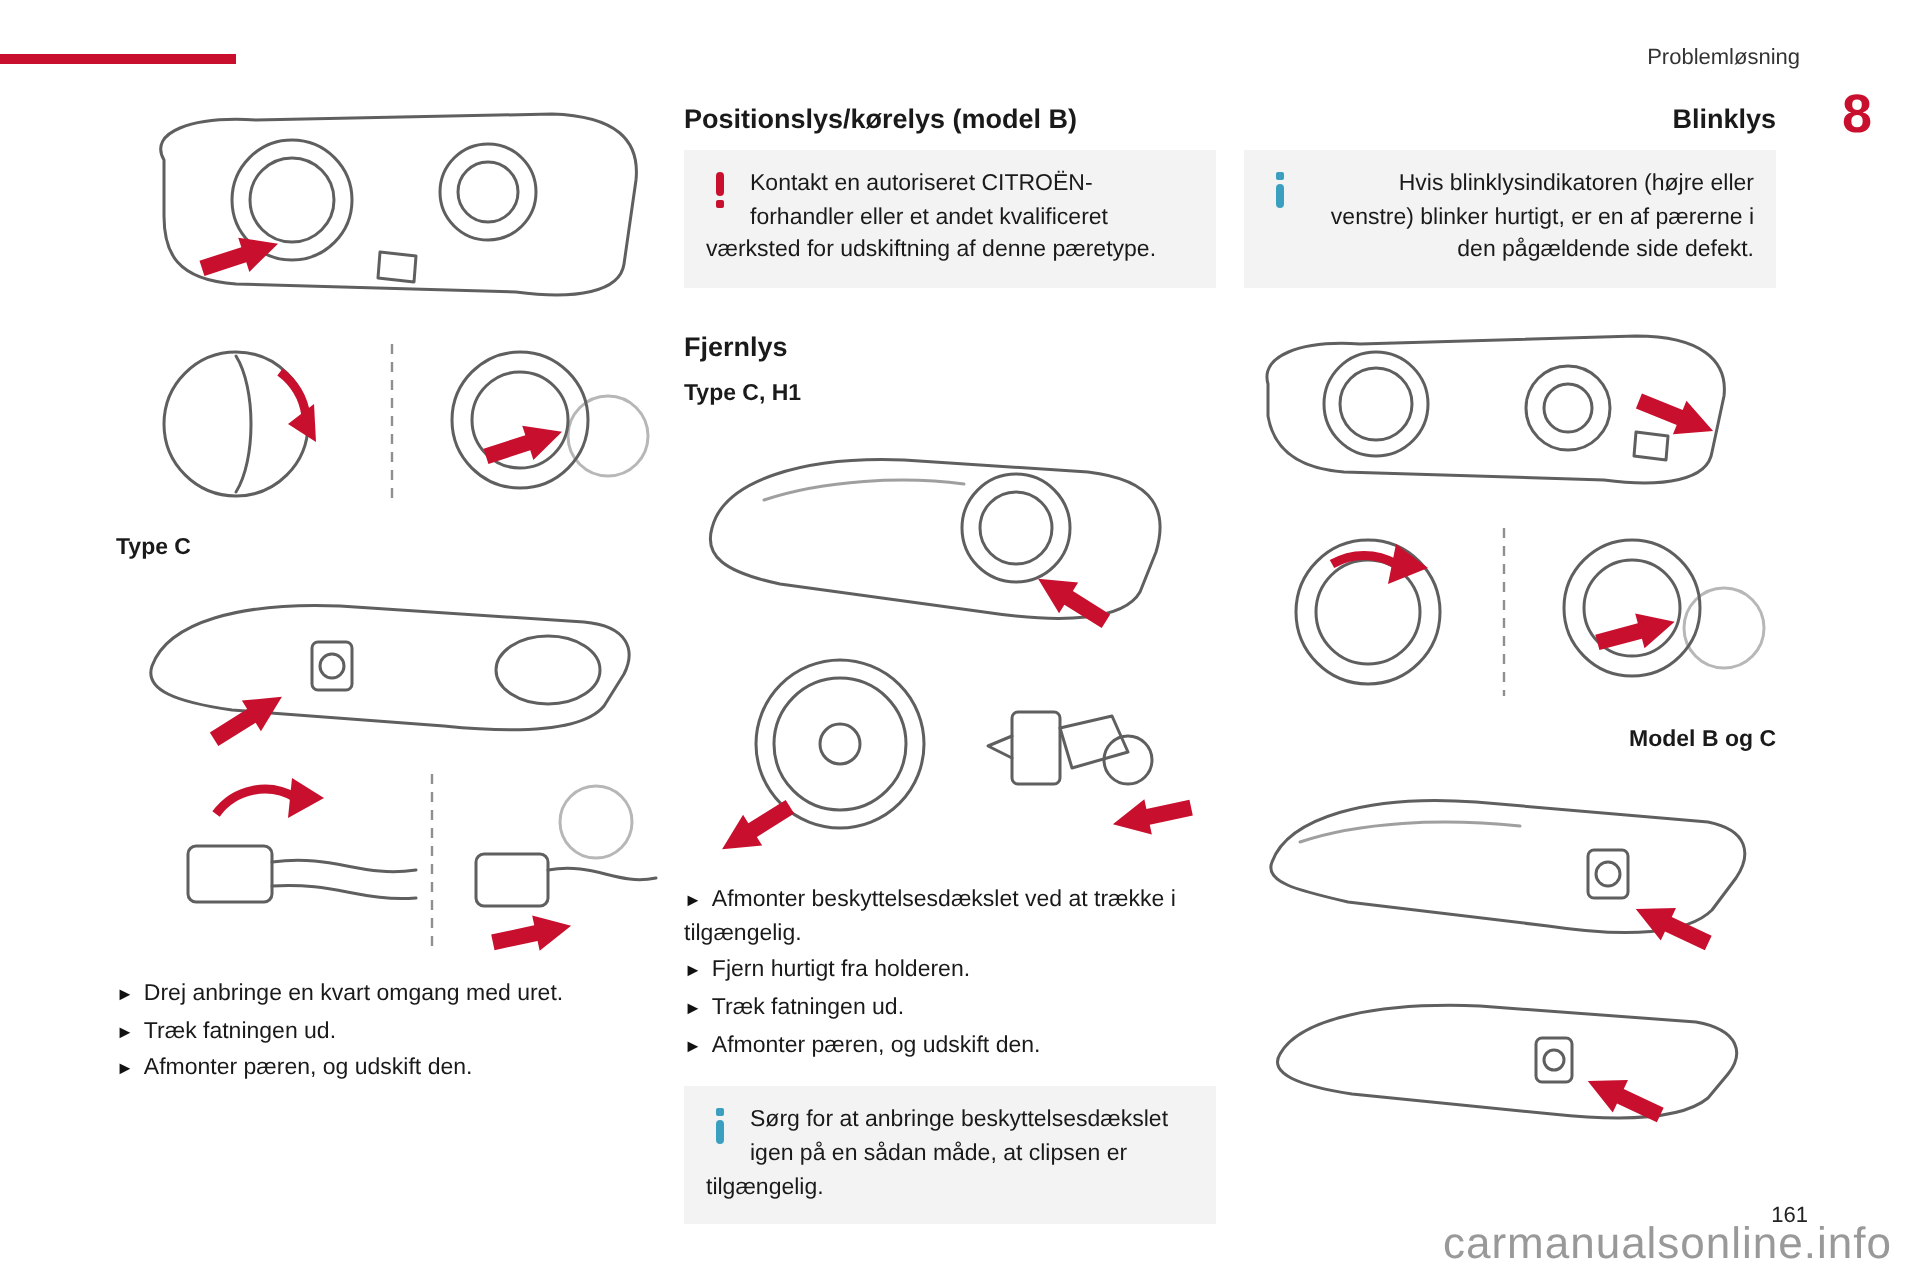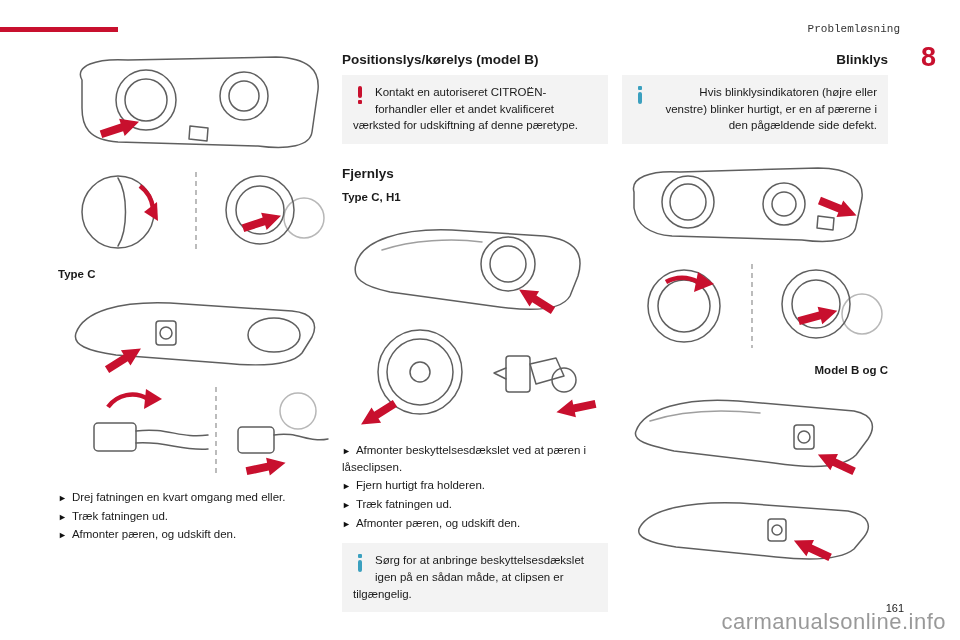--- a/index.html
+++ b/index.html
@@ -1,21 +1,21 @@
 <!DOCTYPE html>
 <html style="--accent-red: #c8102e; --info-blue: #3ba0bf; --box-bg: #f3f3f3;"><head>
 <meta charset="utf-8">
 <style>
   * { margin:0; padding:0; box-sizing:border-box; }
   html,body { width:960px; height:640px; }
   body { font-family:"Liberation Sans", sans-serif; background:#ffffff; color:#1a1a1a; }
   .page { position:relative; width:960px; height:640px; background:#fff; overflow:hidden; }
 
   .top-rule { position:absolute; left:0; top:27px; width:118px; height:5px; background:var(--accent-red,#c8102e); }
-  .header-label { position:absolute; top:23px; right:60px; font-size:11px; color:#333;font-family:Liberation Mono, monospace; }
+  .header-label { position:absolute; top:23px; right:60px; font-size:11px; color:#333; }
   .chapter-num { position:absolute; top:42px; right:24px; font-size:27px; font-weight:bold; color:var(--accent-red,#c8102e); }
 
   .col { position:absolute; display:flex; flex-direction:column; }
   .col1 { left:58px;  top:48px; width:274px; }
   .col2 { left:342px; top:52px; width:266px; }
   .col3 { left:622px; top:52px; width:266px;text-align:right; }
 
   h2 { font-size:13.5px; font-weight:bold; margin:0 0 8px; }
   h2.mt { margin-top:10px; }
   .sublabel { font-size:11.5px; font-weight:bold; margin:2px 0 7px; }
@@ -113,21 +113,21 @@
       <line class="dash" x1="158" y1="6" x2="158" y2="92"></line>
       <g class="ln">
         <circle cx="240" cy="30" r="18" opacity="0.45"></circle>
         <rect x="180" y="46" width="36" height="26" rx="4"></rect>
         <path d="M216,54 C240,50 250,62 270,58"></path>
       </g>
       <use href="#red-arrow" class="arrow-use" transform="translate(208,86) rotate(-12)"></use>
     </svg>
 
     <ul class="bullets">
-      <li><span class="marker">►</span><span class="btext">Drej fatningen en kvart omgang med eller.</span></li>
+      <li><span class="marker">►</span><span class="btext">Drej anbringe en kvart omgang med uret.</span></li>
       <li><span class="marker">►</span><span class="btext">Træk fatningen ud.</span></li>
       <li><span class="marker">►</span><span class="btext">Afmonter pæren, og udskift den.</span></li>
     </ul>
   </div>
 
   <div class="col col2">
 
     <h2>Positionslys/kørelys (model B)</h2>
 
     <div class="note">
@@ -161,21 +161,21 @@
       <g class="ln">
         <rect x="164" y="34" width="24" height="36" rx="3"></rect>
         <path d="M188,42 L214,36 L222,54 L194,62 Z"></path>
         <circle cx="222" cy="58" r="12"></circle>
         <path d="M164,46 l-12,5 12,6"></path>
       </g>
       <use href="#red-arrow" class="arrow-use" transform="translate(234,86) rotate(168)"></use>
     </svg>
 
     <ul class="bullets">
-      <li><span class="marker">►</span><span class="btext">Afmonter beskyttelsesdækslet ved at pæren i låseclipsen.</span></li>
+      <li><span class="marker">►</span><span class="btext">Afmonter beskyttelsesdækslet ved at trække i tilgængelig.</span></li>
       <li><span class="marker">►</span><span class="btext">Fjern hurtigt fra holderen.</span></li>
       <li><span class="marker">►</span><span class="btext">Træk fatningen ud.</span></li>
       <li><span class="marker">►</span><span class="btext">Afmonter pæren, og udskift den.</span></li>
     </ul>
 
     <div class="note">
       <span class="nicon info">
           <span class="d"></span>
           <span class="b"></span>
         </span>

